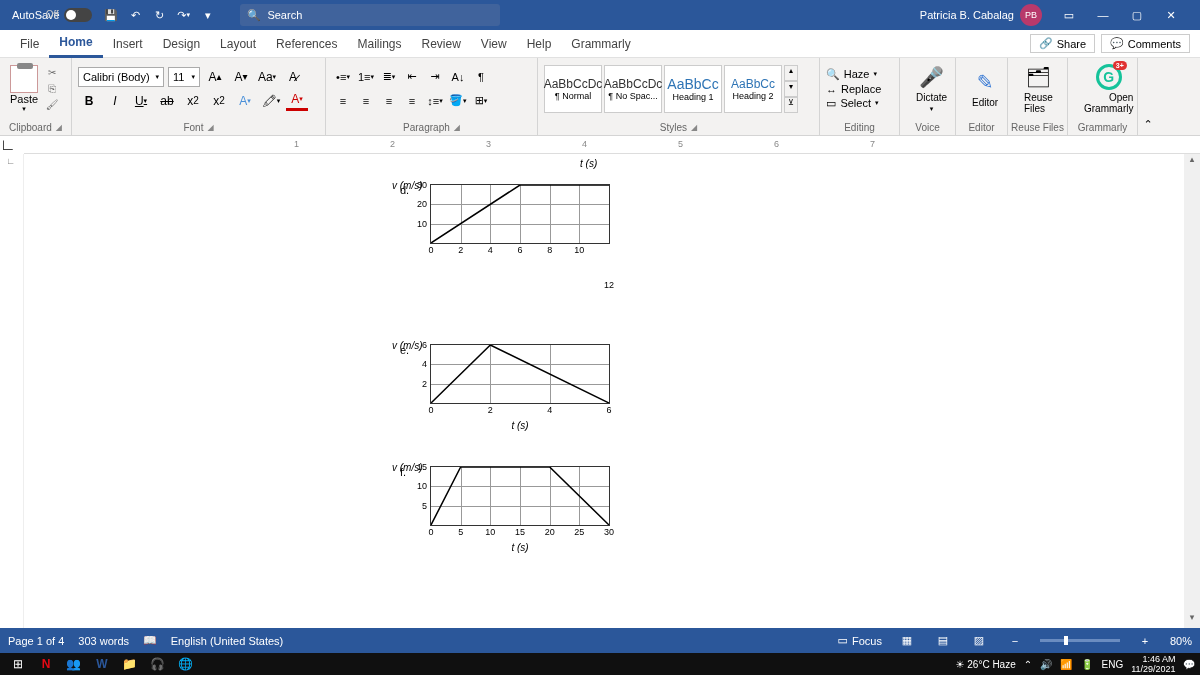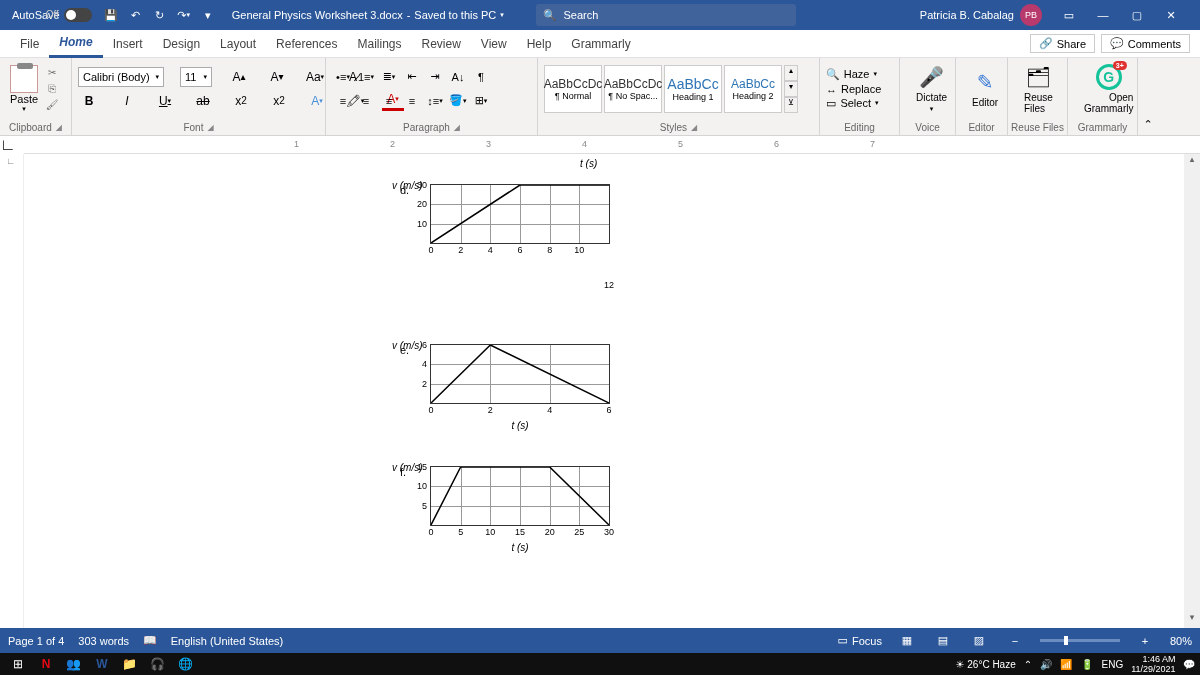--- a/index.html
+++ b/index.html
@@ -15,38 +15,38 @@
 .doc-title { flex:0 0 auto; margin:0 12px; display:flex; align-items:center; gap:4px; }
 .search-box { width:260px; height:22px; background:#40639c; border-radius:3px; display:flex; align-items:center; padding:0 8px; gap:6px; margin-left:20px; }
 .title-spacer { flex:1; }
 .user-name { margin-right:6px; }
 .user-avatar { width:22px; height:22px; background:#b8396b; border-radius:50%; display:flex; align-items:center; justify-content:center; font-size:9px; color:#fff; margin-right:10px; }
 .win-btn { width:34px; height:30px; display:flex; align-items:center; justify-content:center; cursor:pointer; }
 
 
 .tabs-row { height:28px; background:#fff; border-bottom:1px solid #e1e1e1; display:flex; align-items:center; padding:0 10px; font-size:12px; }
 .tab { padding:0 10px; height:28px; display:flex; align-items:center; cursor:pointer; color:#444; }
-.tab.active { font-weight:600; border-bottom:3px solid #2b579a; color:#2b579a;font-style:italic; }
+.tab.active { font-weight:600; border-bottom:3px solid #2b579a; color:#2b579a; }
 .tabs-spacer { flex:1; }
 .share-btn, .comments-btn { border:1px solid #ccc; padding:2px 8px; font-size:11px; display:flex; align-items:center; gap:4px; margin-left:6px; cursor:pointer; }
 
 
 .ribbon { height:78px; background:#f3f2f1; border-bottom:1px solid #d4d4d4; display:flex; font-size:11px; }
 .ribbon-group { border-right:1px solid #d4d4d4; display:flex; flex-direction:column; }
 .ribbon-body { flex:1; display:flex; align-items:center; padding:2px 6px; }
 .ribbon-label { height:16px; text-align:center; font-size:10px; color:#666; display:flex; align-items:center; justify-content:center; gap:4px; }
 .launcher { font-size:8px; color:#888; }
 .paste-btn { display:flex; flex-direction:column; align-items:center; padding:2px 4px; cursor:pointer; }
 .paste-icon { width:28px; height:28px; border:1px solid #c99; background:#fff; position:relative; }
 .paste-icon::before { content:''; position:absolute; top:-3px; left:6px; width:16px; height:6px; background:#888; border-radius:2px; }
 .clip-side { display:flex; flex-direction:column; gap:2px; margin-left:2px; }
 .mini-icon { width:16px; height:14px; display:flex; align-items:center; justify-content:center; font-size:10px; color:#666; cursor:pointer; }
 
 .font-controls { display:flex; flex-direction:column; gap:4px; }
-.font-row { display:flex; align-items:center; gap:16px; }
+.font-row { display:flex; align-items:center; gap:4px; }
 .font-name { width:86px; height:20px; border:1px solid #ababab; background:#fff; padding:0 4px; font-size:11px; display:flex; align-items:center; justify-content:space-between; }
 .font-size { width:32px; height:20px; border:1px solid #ababab; background:#fff; padding:0 4px; font-size:11px; display:flex; align-items:center; justify-content:space-between; }
 .fmt-btn { width:22px; height:20px; display:flex; align-items:center; justify-content:center; cursor:pointer; font-size:12px; }
 .fmt-btn.b { font-weight:bold; }
 .fmt-btn.i { font-style:italic; }
 .fmt-btn.u { text-decoration:underline; }
 
 .para-controls { display:flex; flex-direction:column; gap:4px; }
 .para-row { display:flex; gap:1px; }
 .para-btn { width:22px; height:20px; display:flex; align-items:center; justify-content:center; cursor:pointer; font-size:11px; }
@@ -119,26 +119,20 @@
 <div class="titlebar">
   <div class="autosave">
     <span>AutoSave</span>
     <div class="toggle"><span class="toggle-label">Off</span></div>
   </div>
   <div class="qat-btn">💾</div>
   <div class="qat-btn">↶</div>
   <div class="qat-btn">↻</div>
   <div class="qat-btn">↷<span class="caret">▾</span></div>
   <div class="qat-btn">▾</div>
-  <div class="doc-title">
-    <span>General Physics Worksheet 3.docx</span>
-    <span>-</span>
-    <span>Saved to this PC</span>
-    <span class="caret">▾</span>
-  </div>
   <div class="search-box">
     <span>🔍</span>
     <span>Search</span>
   </div>
   <div class="title-spacer"></div>
   <span class="user-name">Patricia B. Cabalag</span>
   <div class="user-avatar">PB</div>
   <div class="win-btn">▭</div>
   <div class="win-btn">—</div>
   <div class="win-btn">▢</div>

